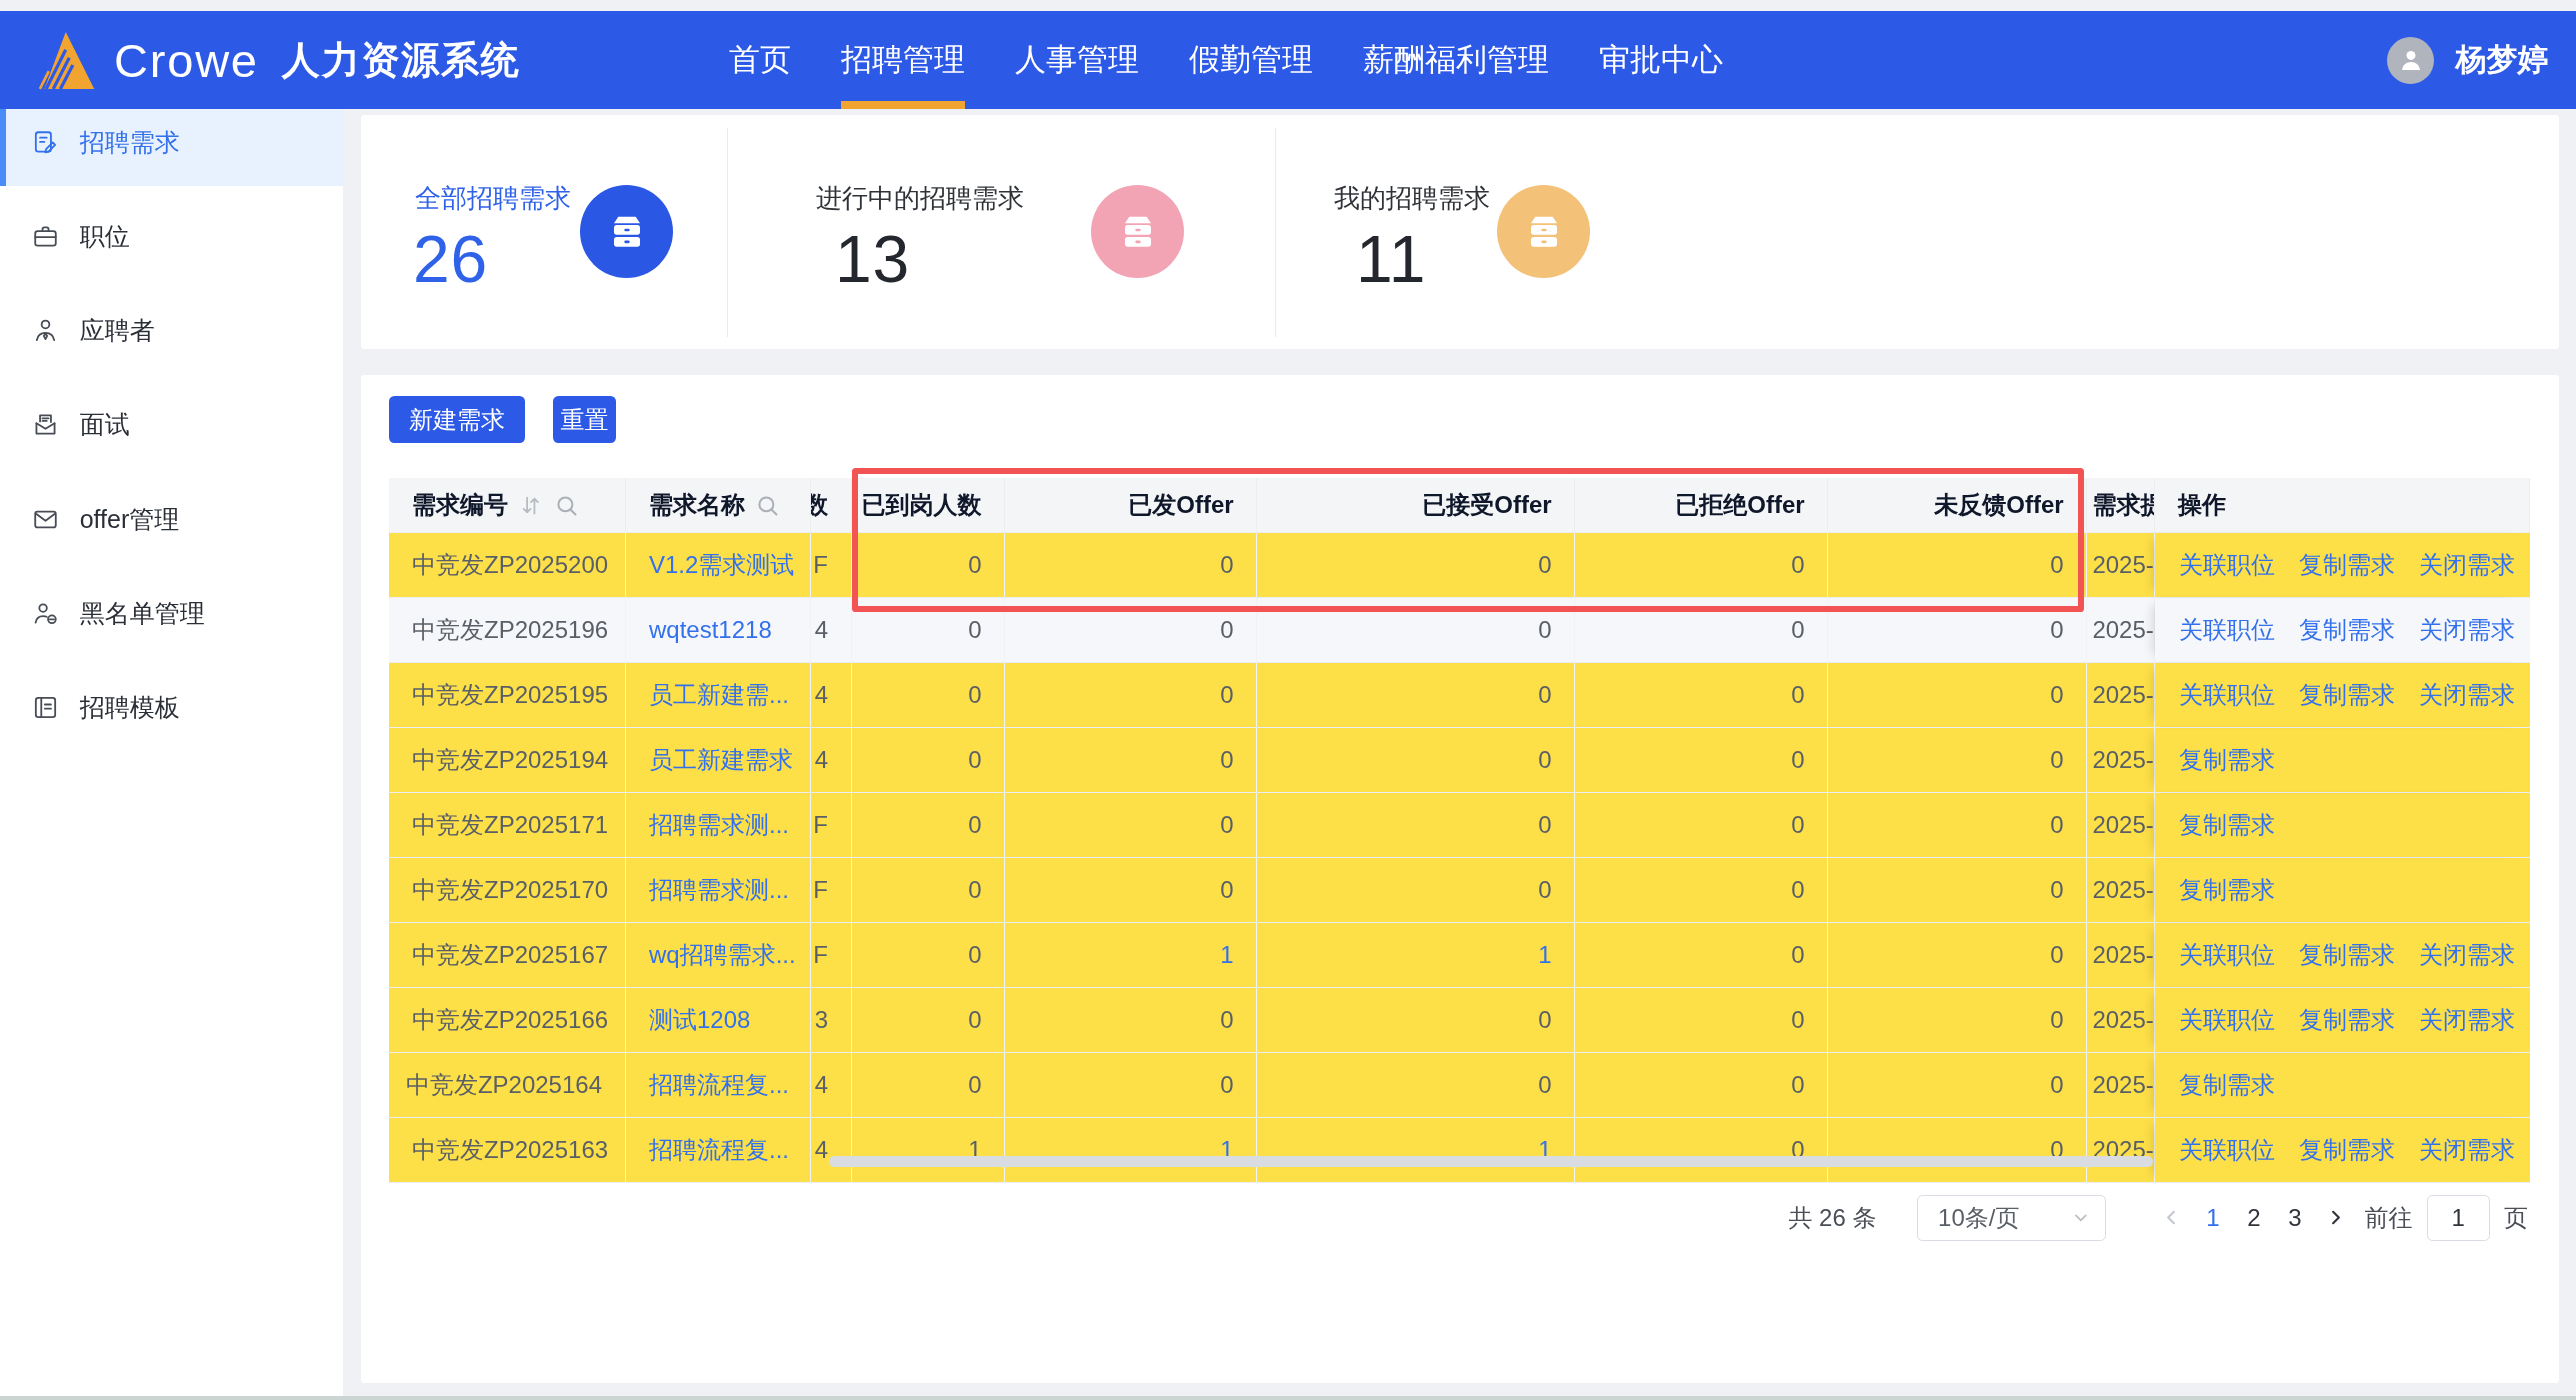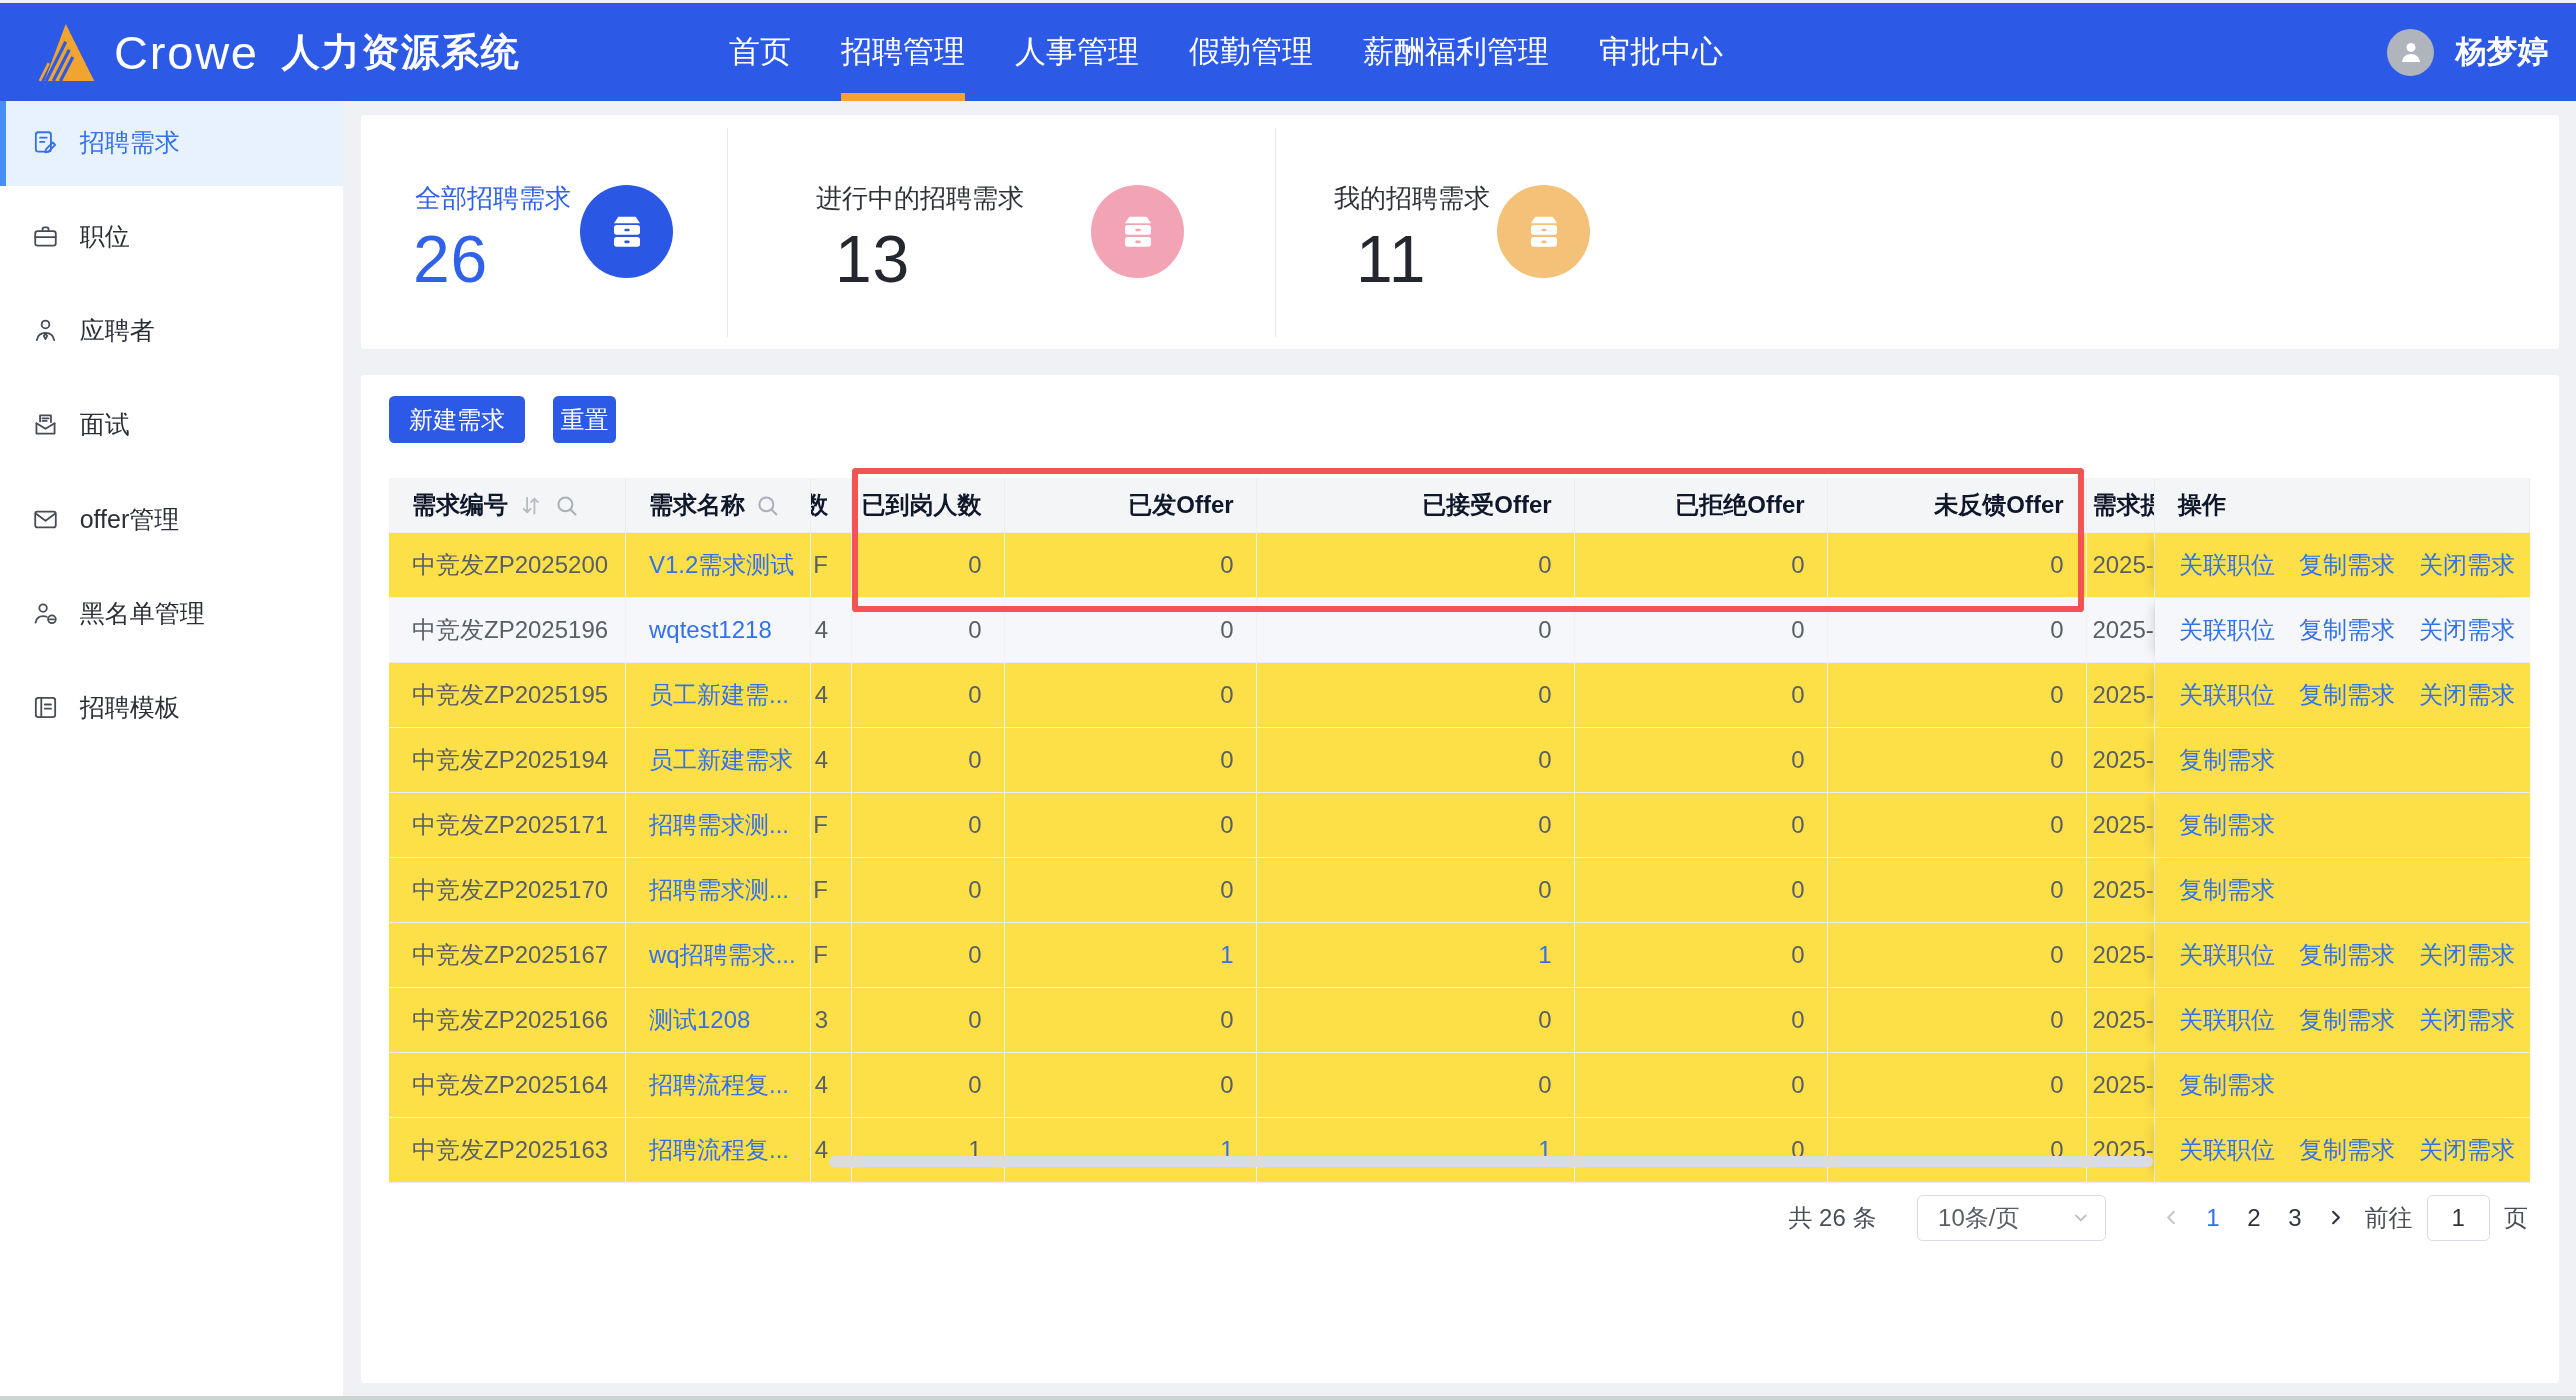--- a/index.html
+++ b/index.html
@@ -1,20 +1,20 @@
 <!DOCTYPE html>
 <html style="font-size:14.3px"><head>
 <meta charset="utf-8">
 <style>
   html,body{margin:0;padding:0;background:#E4E7EB;}
   .app{position:relative;width:2576px;height:1400px;background:#EFF1F5;overflow:hidden;
        font-family:"Liberation Sans","DejaVu Sans",sans-serif;-webkit-font-smoothing:antialiased;}
 
   
-  .navbar{position:absolute;left:0;top:3px;width:2576px;height:98px;background:#2C59E6;z-index:20;}
+  .navbar{position:absolute;left:0;top:11px;width:2576px;height:98px;background:#2C59E6;z-index:20;}
   .brand{position:absolute;left:39px;top:0;height:98px;display:flex;align-items:center;}
   .logo{width:57px;height:61px;display:block;}
   .brand-name{color:#FFFFFF;font-size:47px;font-weight:400;letter-spacing:1.8px;margin-left:18px;}
   .app-title{color:#FFFFFF;font-size:38px;font-weight:700;margin-left:23px;letter-spacing:1.8px;}
   .main-nav{position:absolute;left:729px;top:0;height:98px;display:flex;gap:50px;}
   .nav-item{position:relative;height:98px;display:flex;align-items:center;font-size:31px;color:#FFFFFF;
             font-weight:500;cursor:pointer;white-space:nowrap;}
   .nav-item.active::after{content:'';position:absolute;left:0;right:0;bottom:0;height:8px;background:#F2A430;}
   .user-area{position:absolute;left:2387px;top:0;height:98px;display:flex;align-items:center;gap:21.5px;}
   .avatar{width:47px;height:47px;border-radius:50%;background:#AFB4BD;display:flex;align-items:center;justify-content:center;}
@@ -576,21 +576,21 @@
           <div class="cell clip-date" style="width: 68px;">
             <span>2025-1</span>
           </div>
           <div class="cell actions" style="width: 375px;">
             <span class="link">关联职位</span>
             <span class="link">复制需求</span>
             <span class="link">关闭需求</span>
           </div>
         </div>
         <div class="trow">
-          <div class="cell" style="width: 237px;">
+          <div class="cell" style="width: 237px; justify-content: flex-end;">
             <span>中竞发ZP2025164</span>
           </div>
           <div class="cell" style="width: 185px;">
             <span class="link">招聘流程复...</span>
           </div>
           <div class="cell al-r clip-num" style="width: 41px;">
             <span>4</span>
           </div>
           <div class="cell al-r" style="width: 153px;">
             <span>0</span>

